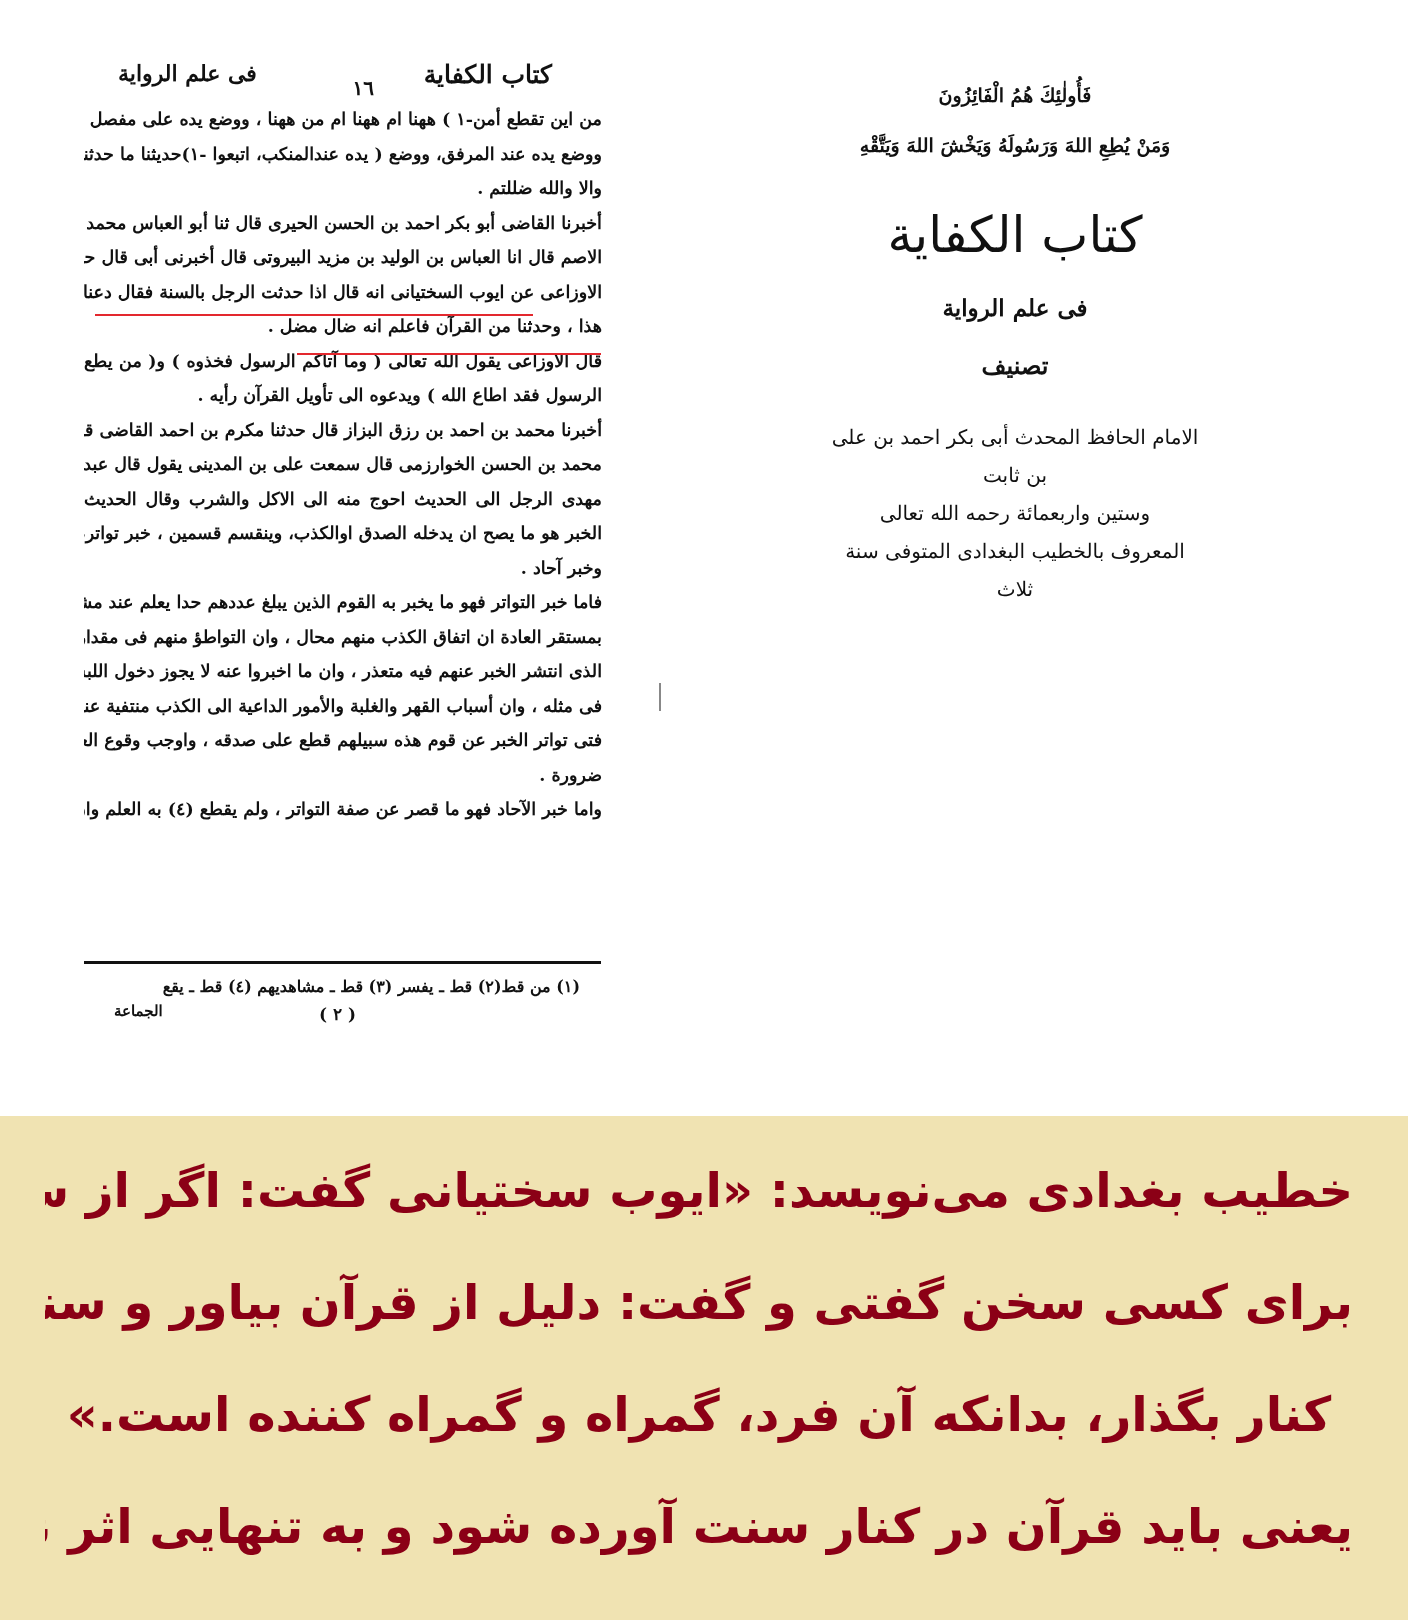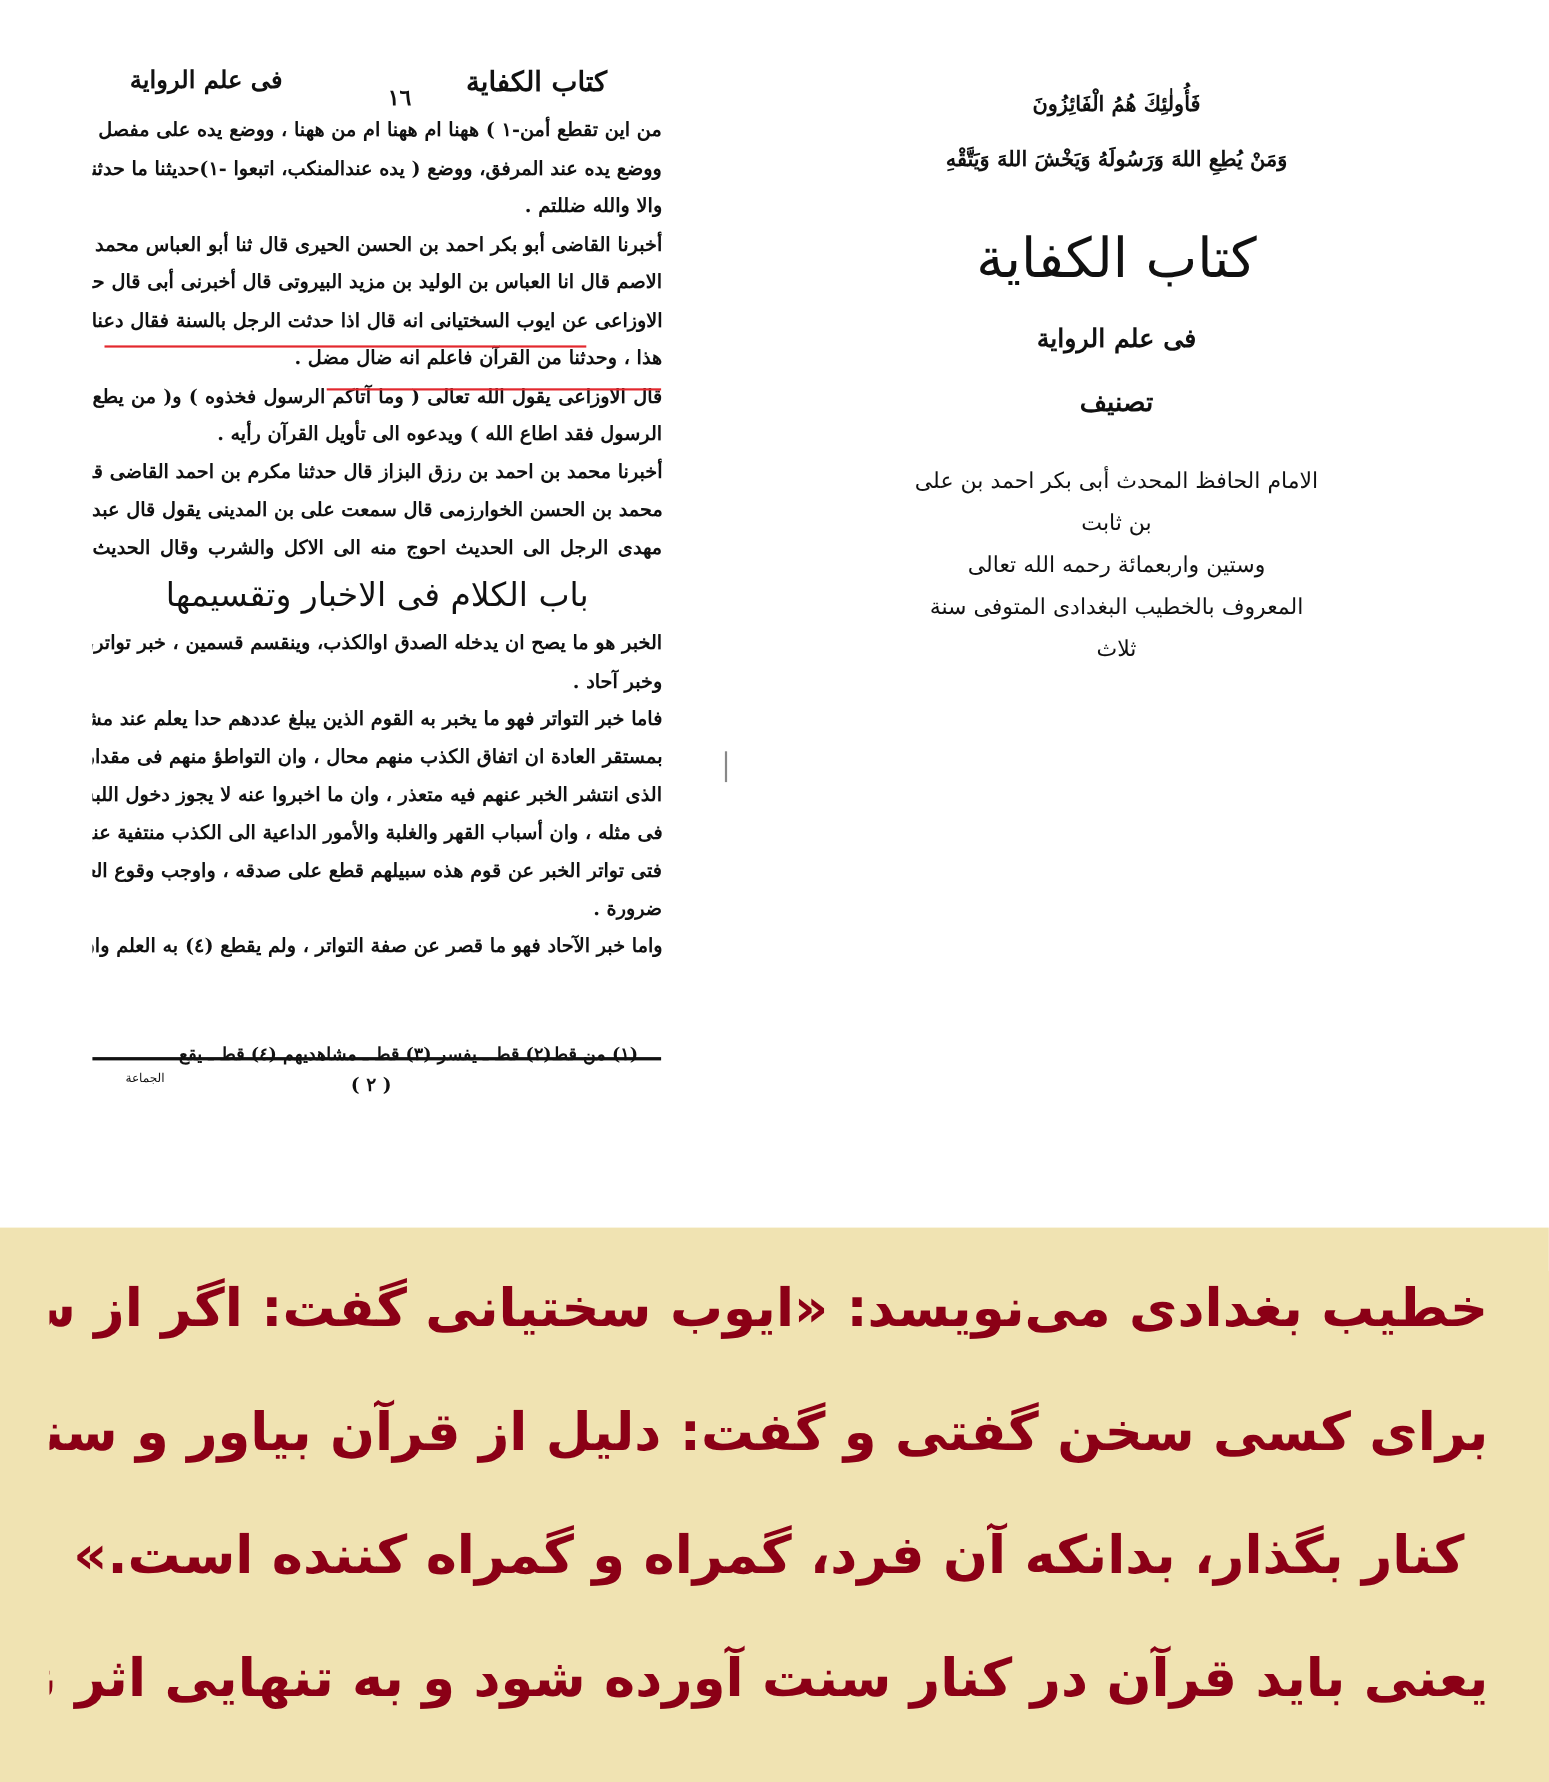--- a/index.html
+++ b/index.html
@@ -13,25 +13,25 @@
     .running-head { position: absolute; top: 8px; left: 0; width: 518px; height: 36px; direction: rtl; font-weight: bold; }
     .rh-title { position: absolute; right: 50px; top: 0; font-size: 25px; }
     .rh-num { position: absolute; right: 228px; top: 16px; font-size: 20px; }
     .rh-sub { position: absolute; left: 34px; top: 0; font-size: 22px; }
     .body-lines { position: absolute; top: 50px; right: 0; width: 518px; }
     .line { height: 34.5px; line-height: 34.5px; font-size: 17.5px; white-space: nowrap; text-align: justify; text-align-last: justify; font-weight: bold; direction: rtl; overflow: hidden; }
     .line.short { text-align-last: right; }
     .chapter-heading { height: 52px; line-height: 52px; font-size: 30px; text-align: center; font-weight: normal; white-space: nowrap; }
     .underline-red { position: absolute; height: 2px; background: #e3282e; }
     .fn-rule { position: absolute; left: 84px; top: 961px; width: 517px; height: 3px; background: #111; }
-    .footnotes { position: absolute; left: 84px; top: 944px; width: 518px; direction: rtl; }
+    .footnotes { position: absolute; left: 84px; top: 972px; width: 518px; direction: rtl; }
     .fn-line { font-size: 16px; font-weight: bold; text-align: right; padding-right: 22px; height: 30px; line-height: 30px; }
     .sig-row { position: relative; height: 30px; }
     .sig-num { position: absolute; right: 246px; top: 2px; font-size: 17px; font-weight: bold; }
-    .sig-name { position: absolute; left: 30px; top: 0; font-size: 11px; font-weight: normal; text-align: right; }
+    .sig-name { position: absolute; left: 30px; top: 0; font-size: 15px; font-weight: bold; text-align: right; }
     .gutter-mark { position: absolute; left: 659px; top: 683px; width: 2px; height: 28px; background: #888; }
 
     
     .right-page { position: absolute; left: 830px; top: 70px; width: 370px; direction: rtl; text-align: center; }
     .verse { font-size: 19px; font-weight: bold; line-height: 50px; }
     .book-title { margin-top: 30px; font-size: 50px; line-height: 70px; }
     .book-subtitle { margin-top: 24px; font-size: 23px; font-weight: bold; }
     .tasnif { margin-top: 30px; font-size: 24px; font-weight: bold; }
     .author { margin-top: 38px; font-size: 20px; font-weight: normal; line-height: 38px; }
 
@@ -66,21 +66,20 @@
       <div class="line short">والا والله ضللتم .</div>
       <div class="line">أخبرنا القاضى أبو بكر احمد بن الحسن الحيرى قال ثنا أبو العباس محمد بن يعقوب</div>
       <div class="line">الاصم قال انا العباس بن الوليد بن مزيد البيروتى قال أخبرنى أبى قال حدثنى</div>
       <div class="line">الاوزاعى عن ايوب السختيانى انه قال اذا حدثت الرجل بالسنة فقال دعنا من</div>
       <div class="line short">هذا ، وحدثنا من القرآن فاعلم انه ضال مضل .</div>
       <div class="line">قال الاوزاعى يقول الله تعالى ( وما آتاكم الرسول فخذوه ) و( من يطع</div>
       <div class="line short">الرسول فقد اطاع الله ) ويدعوه الى تأويل القرآن رأيه .</div>
       <div class="line">أخبرنا محمد بن احمد بن رزق البزاز قال حدثنا مكرم بن احمد القاضى قال ثنا</div>
       <div class="line">محمد بن الحسن الخوارزمى قال سمعت على بن المدينى يقول قال عبدالرحمن بن</div>
       <div class="line">مهدى الرجل الى الحديث احوج منه الى الاكل والشرب وقال الحديث</div>
-      <div class="chapter-heading">باب الكلام فى الاخبار وتقسيمها</div>
       <div class="line">الخبر هو ما يصح ان يدخله الصدق اوالكذب، وينقسم قسمين ، خبر تواتر،</div>
       <div class="line short">وخبر آحاد .</div>
       <div class="line">فاما خبر التواتر فهو ما يخبر به القوم الذين يبلغ عددهم حدا يعلم عند مشاهدتهم (٣)</div>
       <div class="line">بمستقر العادة ان اتفاق الكذب منهم محال ، وان التواطؤ منهم فى مقدار الوقت</div>
       <div class="line">الذى انتشر الخبر عنهم فيه متعذر ، وان ما اخبروا عنه لا يجوز دخول اللبس والشبهة</div>
       <div class="line">فى مثله ، وان أسباب القهر والغلبة والأمور الداعية الى الكذب منتفية عنهم</div>
       <div class="line">فتى تواتر الخبر عن قوم هذه سبيلهم قطع على صدقه ، واوجب وقوع العلم</div>
       <div class="line short">ضرورة .</div>
       <div class="line">واما خبر الآحاد فهو ما قصر عن صفة التواتر ، ولم يقطع (٤) به العلم وان روته</div>
     </div>

